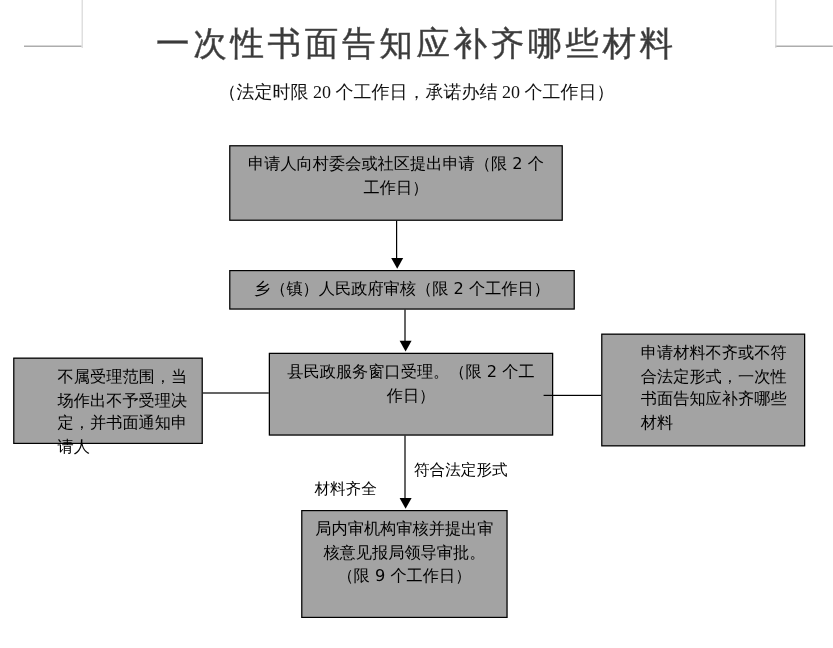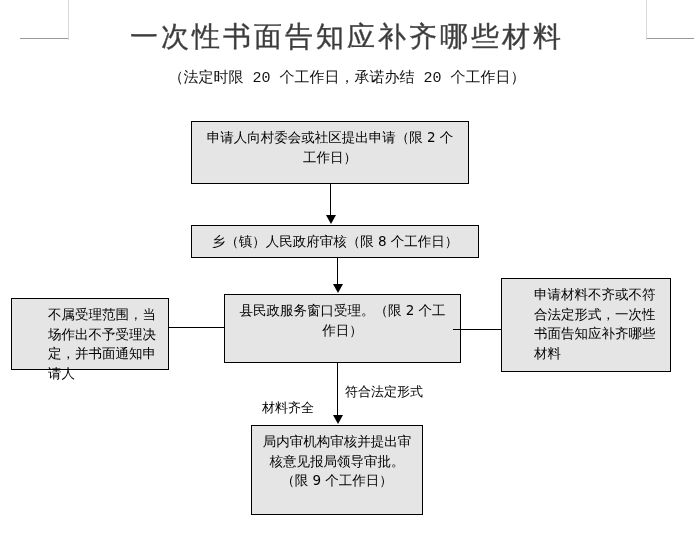--- a/index.html
+++ b/index.html
@@ -58,32 +58,32 @@
     color: #3a3a3a;
     -webkit-text-stroke: 0.4px #555;
     white-space: nowrap;
   }
   .doc-subtitle {
     position: absolute;
     left: 0;
     top: 68px;
     width: 694px;
     text-align: center;
-    font-family: Liberation Mono, monospace;
+    font-family: Liberation Serif, serif;
     font-size: 15px;
     color: #111;
     white-space: nowrap;
   }
 
   
   .node {
     position: absolute;
     box-sizing: border-box;
     border: 1px solid #000;
-    background: #e5e5e5;
+    background: #a3a3a3;
     color: #000;
     font-size: 13.5px;
     line-height: 1.45;
     display: flex;
     justify-content: center;
     padding: 6px 8px;
   }
   .node .txt {
     display: block;
     width: 100%;
@@ -161,21 +161,21 @@
   <div class="doc-subtitle">（法定时限 20 个工作日，承诺办结 20 个工作日）</div>
 
   <div class="node node-center" id="node-apply">
     <span class="txt">申请人向村委会或社区提出申请（限 2 个工作日）</span>
   </div>
 
   <div class="line-v" id="conn-1-v"></div>
   <div class="arrow-down" id="conn-1-a"></div>
 
   <div class="node node-middle" id="node-township">
-    <span class="txt">乡（镇）人民政府审核（限 8 个工作日）</span>
+    <span class="txt">乡（镇）人民政府审核（限 2 个工作日）</span>
   </div>
 
   <div class="line-v" id="conn-2-v"></div>
   <div class="arrow-down" id="conn-2-a"></div>
 
   <div class="node node-center" id="node-window">
     <span class="txt">县民政服务窗口受理。（限 2 个工作日）</span>
   </div>
 
   <div class="line-h" id="conn-left-h"></div>

